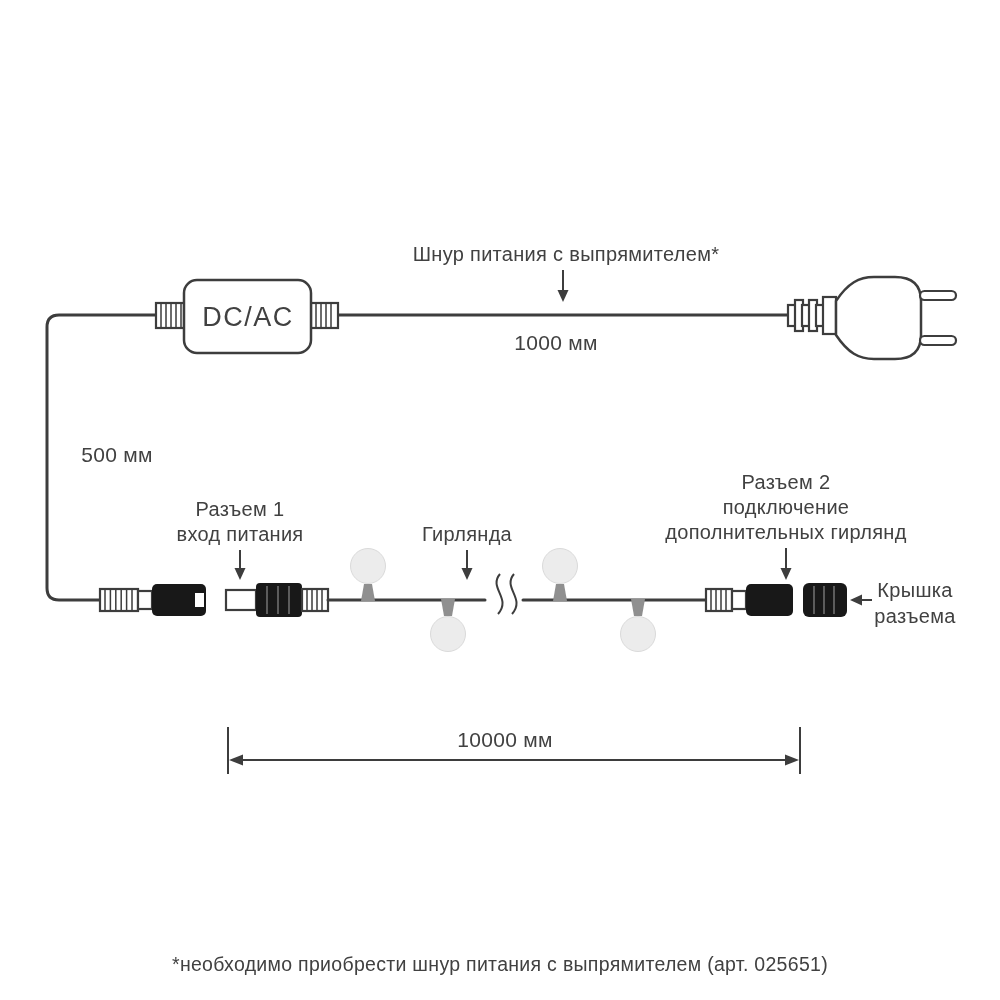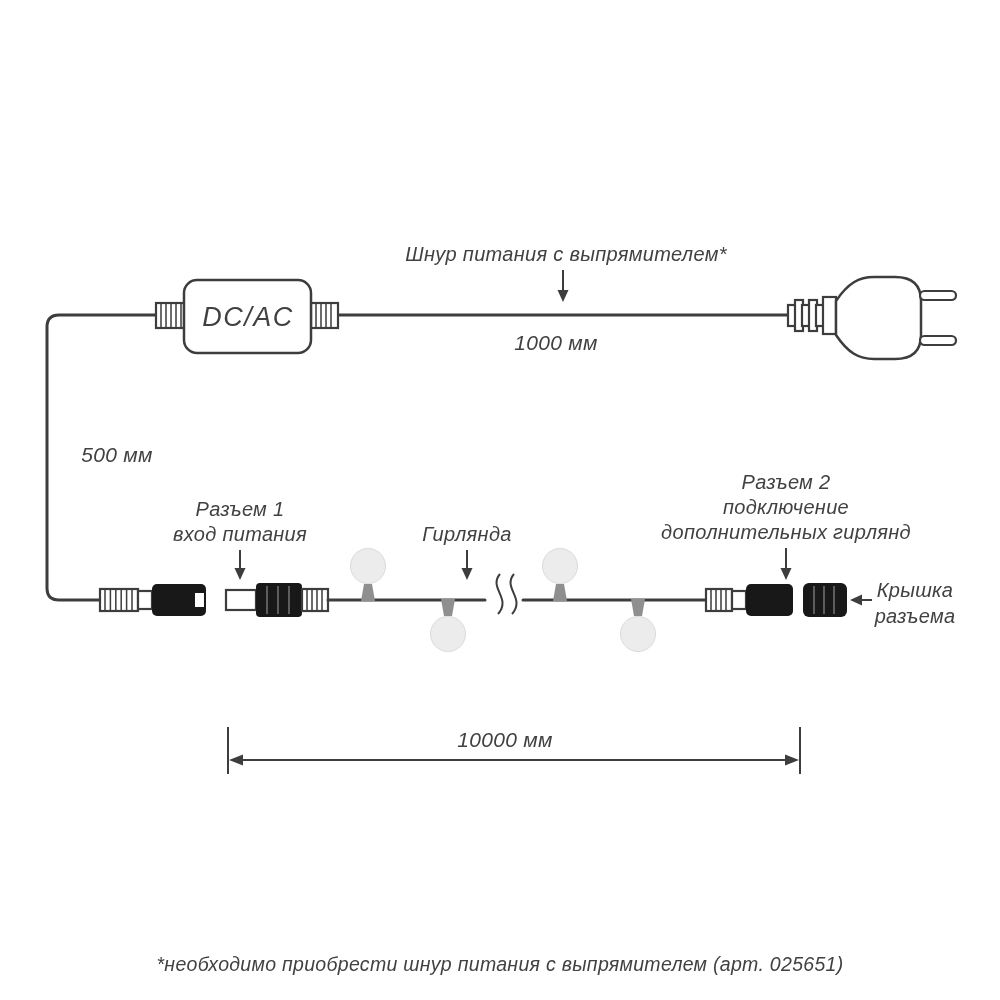--- a/index.html
+++ b/index.html
@@ -1,16 +1,16 @@
 <!DOCTYPE html>
 <html><head>
 <meta charset="utf-8">
 <style>
   html,body{margin:0;padding:0;background:#ffffff;}
-  .stage{width:1000px;height:1000px;position:relative;background:#ffffff;overflow:hidden;font-style:italic;}
+  .stage{width:1000px;height:1000px;position:relative;background:#ffffff;overflow:hidden;}
   svg{display:block;}
   text{font-family:"Liberation Sans",sans-serif;fill:#414141;letter-spacing:.3px;}
   .lbl{font-size:20px;}
   .dim{font-size:21px;}
   .adapter-txt{font-size:27px;letter-spacing:1.5px;}
   .foot{font-size:19.5px;}
   .wire{stroke:#3d3d3d;stroke-width:3;fill:none;stroke-linecap:round;}
   .out{stroke:#3d3d3d;stroke-width:2.2;fill:#ffffff;}
   .out25{stroke:#3d3d3d;stroke-width:2.5;fill:#ffffff;}
   .blk{fill:#181818;stroke:none;}

